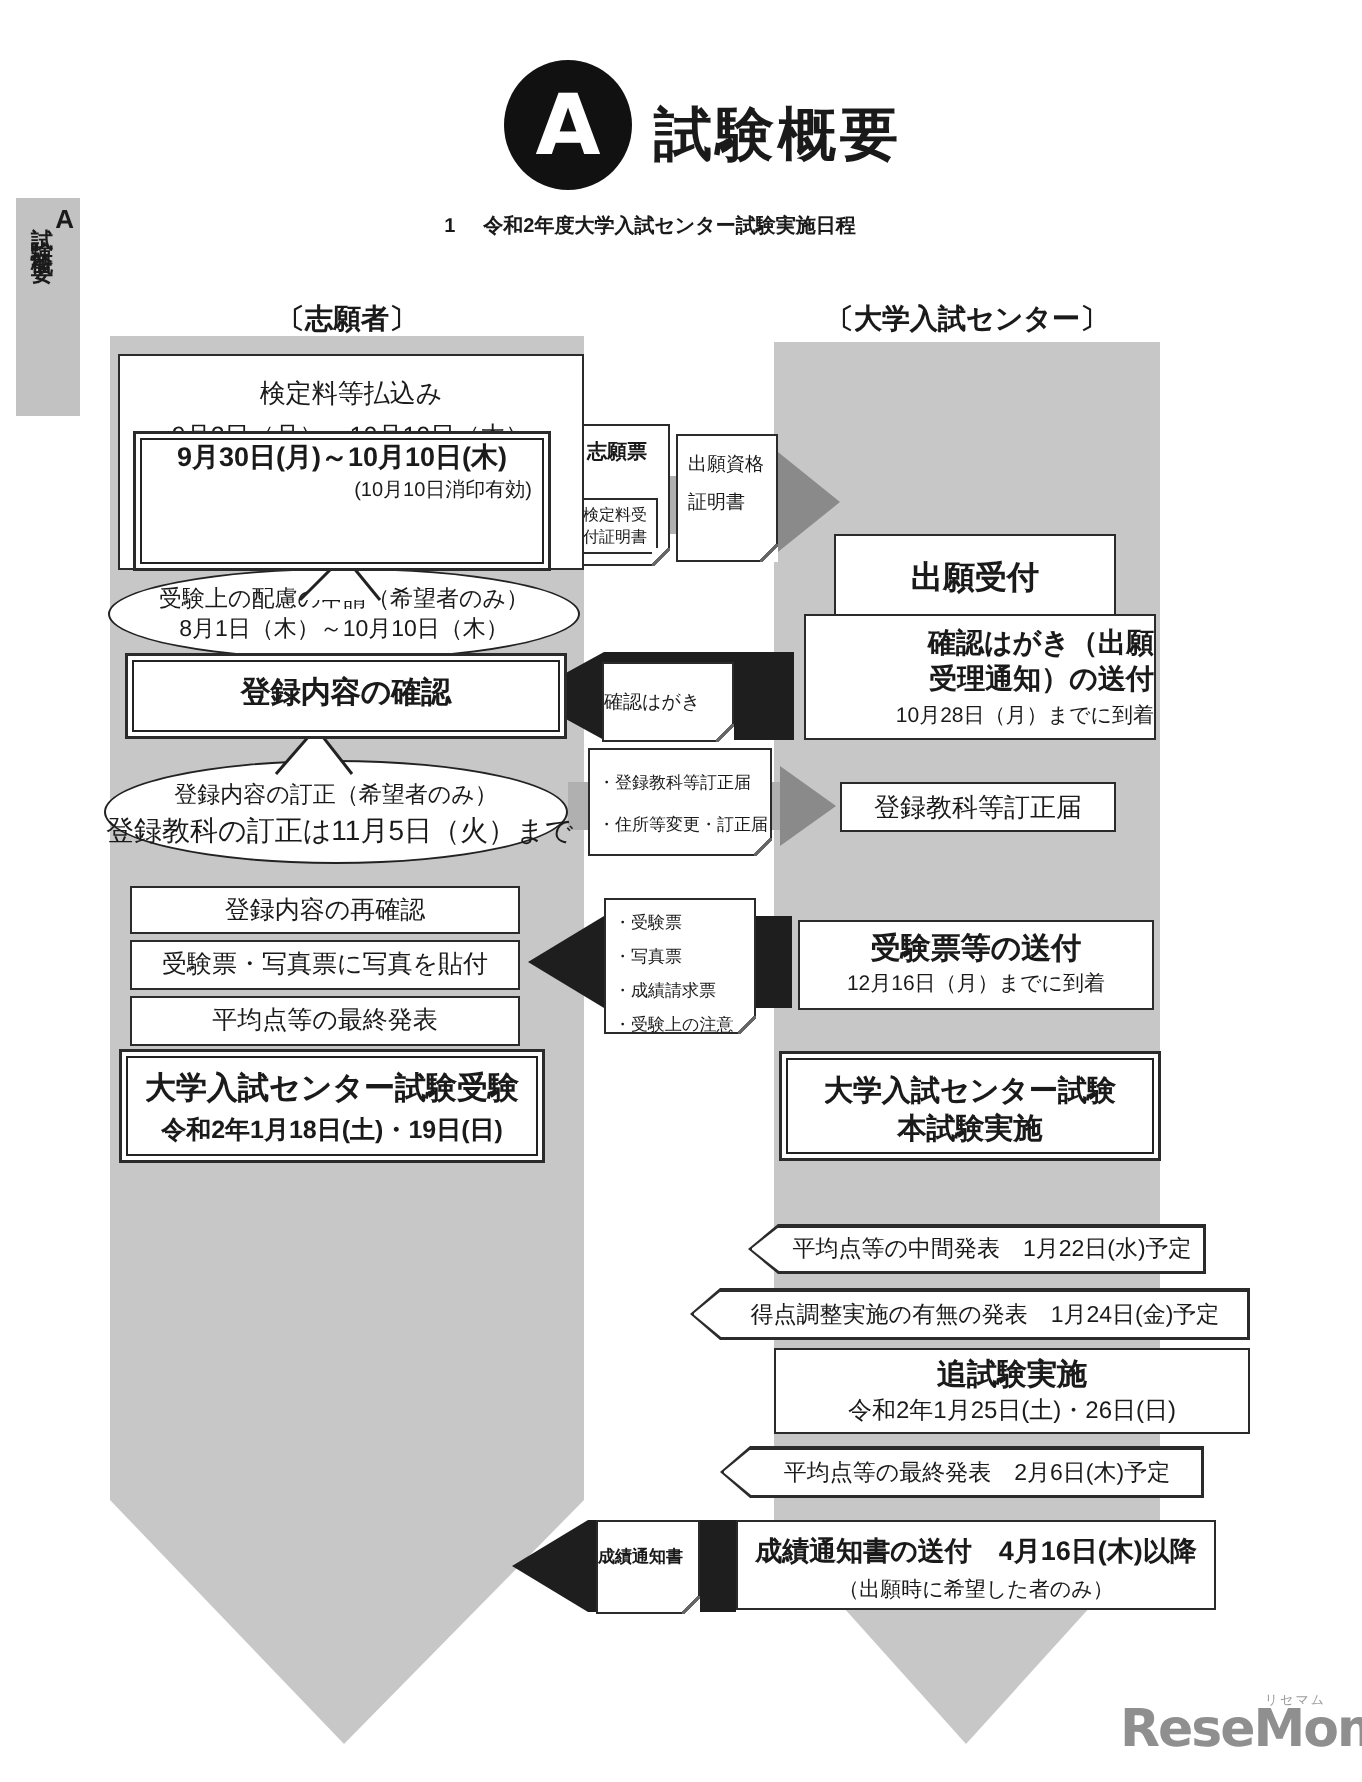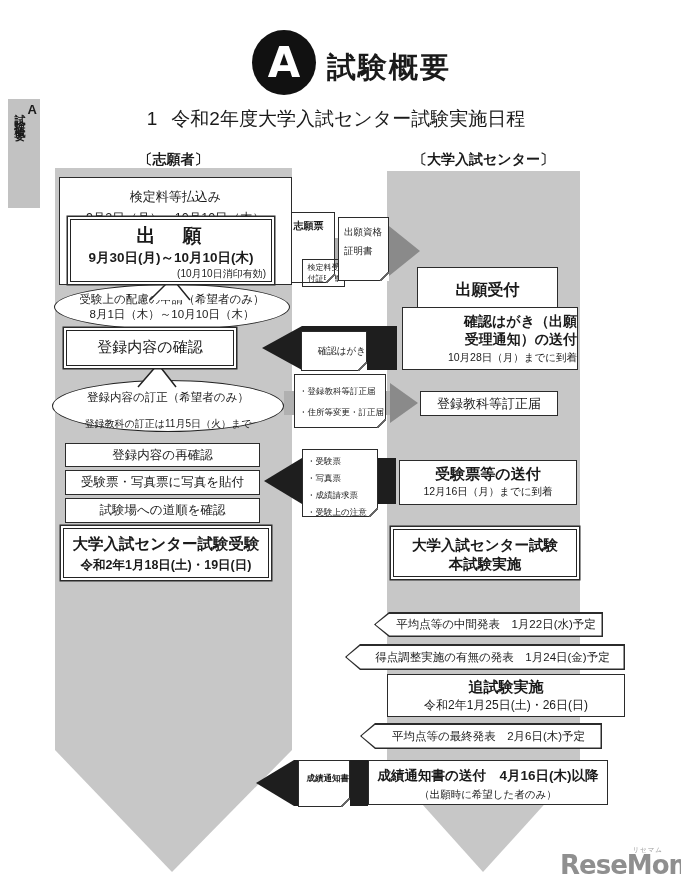--- a/index.html
+++ b/index.html
@@ -10,21 +10,21 @@
   .arrow-layer{z-index:2;}
   .tail-layer{z-index:4;}
 
   
   .badge{position:absolute;left:252px;top:30px;width:64px;height:65px;border-radius:50%;
          background:#111;z-index:5;display:flex;align-items:center;justify-content:center;}
   .badge span{color:#fff;font-weight:bold;font-size:42px;line-height:1;font-family:"DejaVu Sans",sans-serif;}
   .doc-title{position:absolute;left:327px;top:48px;font-size:29px;font-weight:bold;z-index:5;
              font-family:"Liberation Serif","DejaVu Serif",serif;letter-spacing:2px;white-space:nowrap;}
   .section-heading{position:absolute;left:0;top:106px;width:650px;text-align:center;
-                   font-size:19px;font-weight:normal;z-index:5;white-space:nowrap;margin-left:11px;}
+                   font-size:10px;font-weight:bold;z-index:5;white-space:nowrap;}
   .section-heading .num{margin-right:14px;}
   .side-tab{position:absolute;left:8px;top:99px;width:32px;height:109px;background:#c2c2c2;z-index:5;}
   .side-tab .vert{position:absolute;left:4px;top:6px;writing-mode:vertical-rl;font-size:11px;
                   font-weight:bold;letter-spacing:6px;}
   .side-tab .letter{position:absolute;right:3px;top:3px;font-size:13px;font-weight:bold;}
 
   .col-header{position:absolute;top:151px;text-align:center;font-size:14px;font-weight:bold;z-index:5;white-space:nowrap;}
   .col-header.left{left:55px;width:237px;}
   .col-header.right{left:387px;width:193px;}
 
@@ -90,45 +90,44 @@
     <polygon points="262,348 302,326 397,326 397,370 302,370" fill="#1e1e1e"></polygon>
     <polygon points="264,481 302,458 396,458 396,504 302,504" fill="#1e1e1e"></polygon>
     <polygon points="256,783 294,760 368,760 368,806 294,806" fill="#1e1e1e"></polygon>
   </svg>
 
   <div class="box nw" style="left:59px;top:177px;width:233px;height:108px;">
     <div style="font-size:13px;margin-top:10px;">検定料等払込み</div>
     <div style="font-size:12.5px;margin-top:4px;">9月2日（月）～10月10日（木）</div>
   </div>
   <div class="box dbl nw" style="left:70px;top:219px;width:202px;height:63px;">
-    <div style="font-size:19px;font-weight:bold;margin-top:3px;letter-spacing:4px;">出　願</div>
     <div style="font-size:13.5px;font-weight:bold;">9月30日(月)～10月10日(木)</div>
     <div style="font-size:10px;text-align:right;padding-right:5px;">(10月10日消印有効)</div>
   </div>
 
   <div class="ellipse nw" style="left:54px;top:284px;width:236px;height:46px;">
     <div style="font-size:11.5px;margin-top:7px;">受験上の配慮の申請（希望者のみ）</div>
     <div style="font-size:11.5px;">8月1日（木）～10月10日（木）</div>
   </div>
 
-  <div class="box dbl nw" style="left:66px;top:330px;width:168px;height:36px;line-height:32px;font-size:15px;font-weight:normal;">登録内容の確認</div>
+  <div class="box dbl nw" style="left:66px;top:330px;width:214px;height:36px;line-height:32px;font-size:15px;font-weight:bold;">登録内容の確認</div>
 
   <div class="ellipse nw" style="left:52px;top:380px;width:232px;height:52px;">
     <div style="font-size:11.5px;margin-top:9px;">登録内容の訂正（希望者のみ）</div>
-    <div style="font-size:10px;margin-top:12px;">登録教科の訂正は11月5日（火）まで</div>
+    <div style="font-size:14px;margin-top:2px;">登録教科の訂正は11月5日（火）まで</div>
   </div>
 
   <svg class="layer tail-layer" width="681" height="891">
     <path d="M150,300 L172,278 L190,300" fill="#fff" stroke="#222" stroke-width="1.5"></path>
     <path d="M138,387 L158,364 L176,387" fill="#fff" stroke="#222" stroke-width="1.5"></path>
   </svg>
 
   <div class="box nw" style="left:65px;top:443px;width:195px;height:24px;line-height:22px;font-size:12.5px;">登録内容の再確認</div>
   <div class="box nw" style="left:65px;top:470px;width:195px;height:25px;line-height:23px;font-size:12.5px;">受験票・写真票に写真を貼付</div>
-  <div class="box nw" style="left:65px;top:498px;width:195px;height:25px;line-height:23px;font-size:12.5px;">試験場への道順を確認</div>
+  <div class="box nw" style="left:65px;top:498px;width:195px;height:25px;line-height:23px;font-size:12.5px;">平均点等の最終発表</div>
 
   <div class="box dbl nw" style="left:63px;top:528px;width:206px;height:50px;">
     <div style="font-size:15.5px;font-weight:bold;margin-top:5px;">大学入試センター試験受験</div>
     <div style="font-size:12.5px;font-weight:bold;margin-top:2px;">令和2年1月18日(土)・19日(日)</div>
   </div>
 
   <div class="box nw" style="left:417px;top:231px;width:141px;height:46px;line-height:43px;font-size:16px;font-weight:bold;margin-top:36px;">出願受付</div>
 
   <div class="box nw" style="left:402px;top:307px;width:176px;height:63px;text-align:right;">
     <div style="font-size:14px;font-weight:bold;margin-top:5px;">確認はがき（出願</div>
@@ -170,44 +169,44 @@
     <span class="b-label">平均点等の最終発表　2月6日(木)予定</span>
   </div>
 
   <div class="box nw" style="left:368px;top:760px;width:240px;height:45px;">
     <div style="font-size:13.5px;font-weight:bold;margin-top:6px;">成績通知書の送付　4月16日(木)以降</div>
     <div style="font-size:10.5px;margin-top:3px;">（出願時に希望した者のみ）</div>
   </div>
 
   <div class="doc" style="left:282px;top:212px;width:53px;height:71px;">
     <div style="font-size:10px;font-weight:bold;text-align:center;margin-top:6px;">志願票</div>
-    <div style="position:absolute;left:19px;top:36px;width:41px;height:26px;border:1px solid #2b2b2b;text-align:center;margin-top:10px;">
+    <div style="position:absolute;left:3px;top:36px;width:41px;height:26px;border:1px solid #2b2b2b;text-align:center;">
       <div style="font-size:8px;margin-top:2px;">検定料受</div>
       <div style="font-size:8px;">付証明書</div>
     </div>
   </div>
   <div class="doc" style="left:338px;top:217px;width:51px;height:64px;">
     <div style="font-size:9.5px;margin:8px 0 0 5px;">出願資格</div>
     <div style="font-size:9.5px;margin:6px 0 0 5px;">証明書</div>
   </div>
   <div class="doc" style="left:301px;top:331px;width:66px;height:40px;">
-    <div style="font-size:9.5px;text-align:right;margin-top:13px;">確認はがき</div>
+    <div style="font-size:9.5px;text-align:left;margin-top:13px;">確認はがき</div>
   </div>
   <div class="doc" style="left:294px;top:374px;width:92px;height:54px;">
     <div style="font-size:8.5px;margin:11px 0 0 4px;">・登録教科等訂正届</div>
     <div style="font-size:8.5px;margin:9px 0 0 4px;">・住所等変更・訂正届</div>
   </div>
   <div class="doc" style="left:302px;top:449px;width:76px;height:68px;">
     <div style="font-size:8.5px;margin:6px 0 0 4px;">・受験票</div>
     <div style="font-size:8.5px;margin:5px 0 0 4px;">・写真票</div>
     <div style="font-size:8.5px;margin:5px 0 0 4px;">・成績請求票</div>
     <div style="font-size:8.5px;margin:5px 0 0 4px;">・受験上の注意</div>
   </div>
   <div class="doc" style="left:298px;top:760px;width:52px;height:47px;">
-    <div style="font-size:8.5px;font-weight:bold;text-align:right;margin-top:12px;">成績通知書</div>
+    <div style="font-size:8.5px;font-weight:bold;text-align:left;margin-top:12px;">成績通知書</div>
   </div>
 
   <div class="logo">
     <span class="ruby">リセマム</span>
     <span class="main"><span>ReseMom</span></span>
   </div>
 
 </div>
 
 </body></html>

